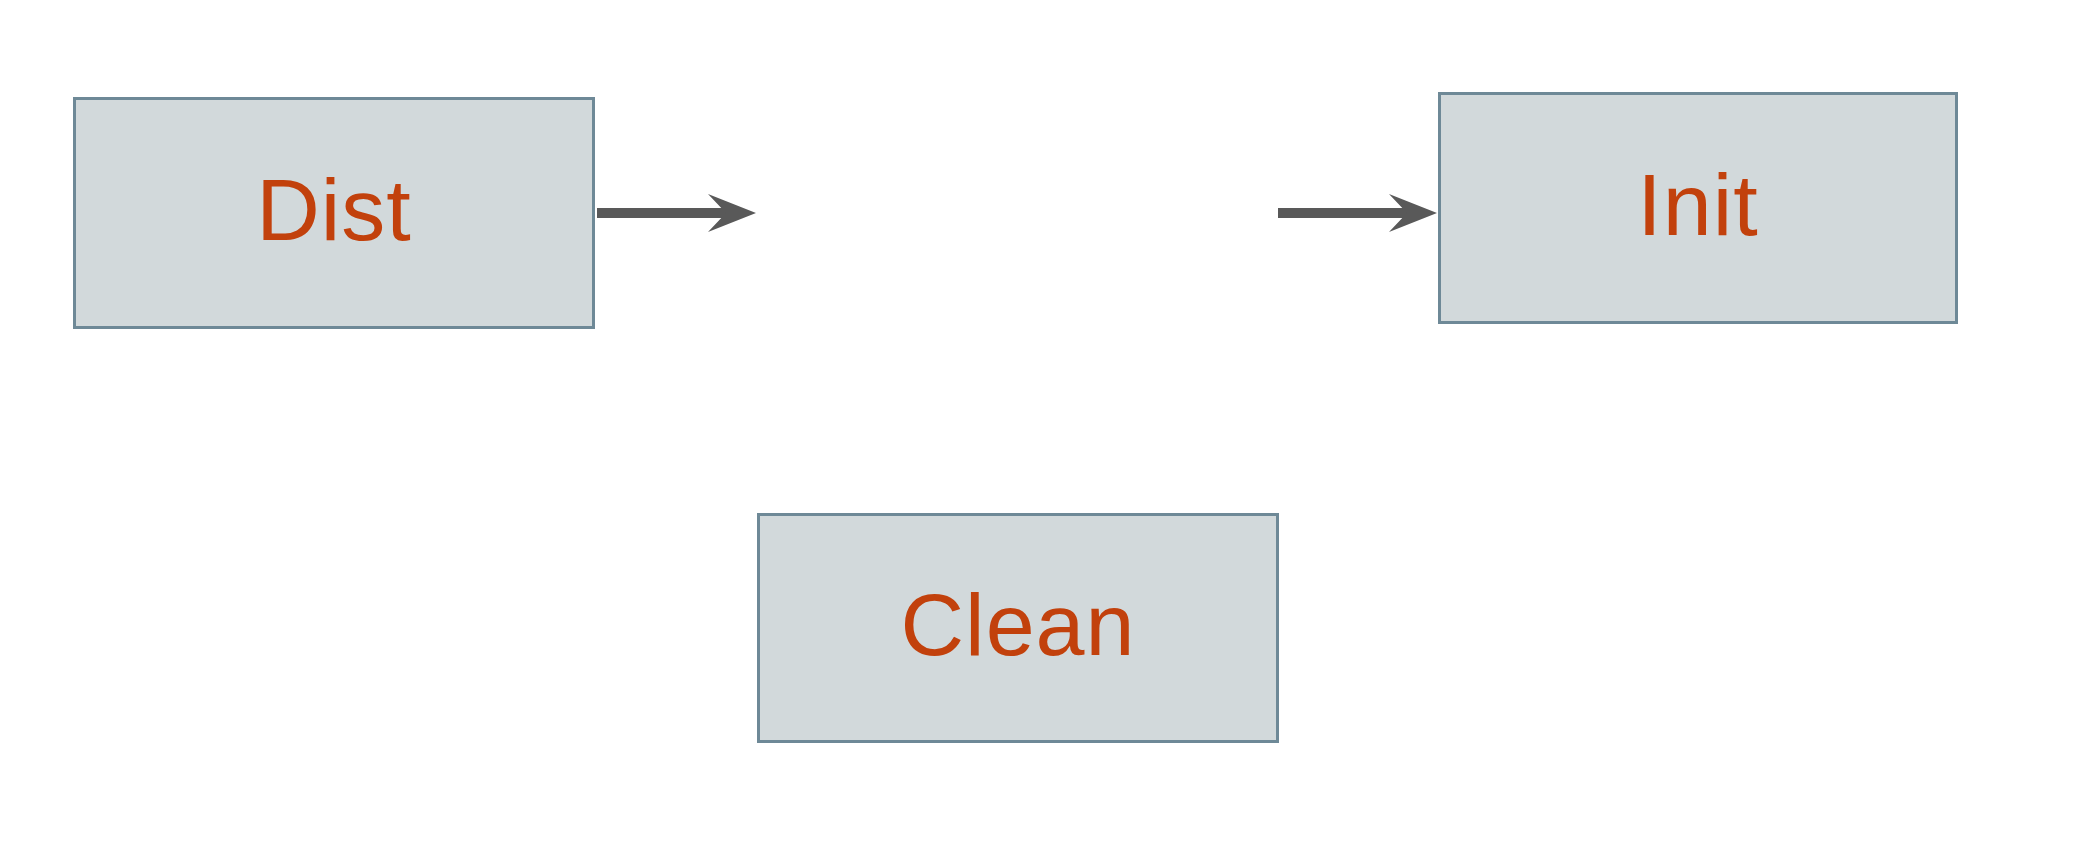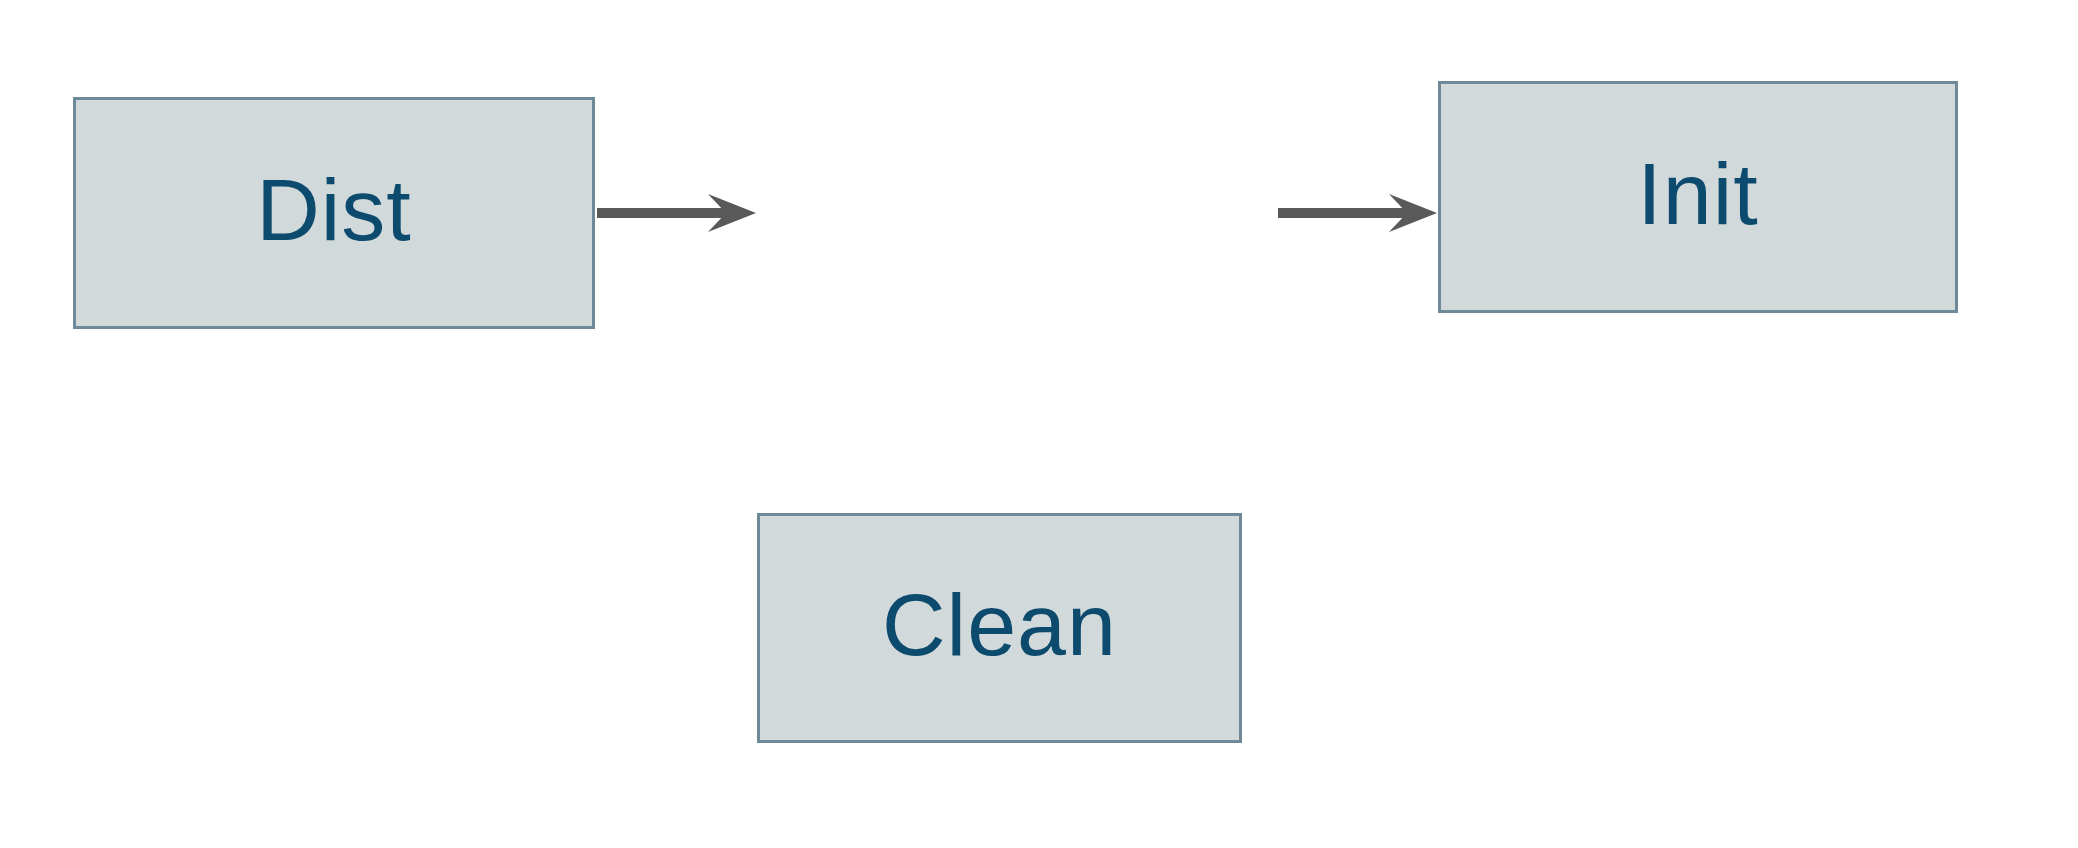--- a/index.html
+++ b/index.html
@@ -20,29 +20,29 @@
     box-sizing: border-box;
     background: #d2d9db;
     border: 3px solid #6e8997;
     display: flex;
     align-items: center;
     justify-content: center;
   }
   .node-label {
     font-size: 88px;
     font-weight: 400;
-    color: #0c4a6e;
+    color: #c2410c;
     letter-spacing: 1px;
     line-height: 1;
     padding-bottom: 6px; 
   }
   .node-dist    { left: 73px;   top: 97px;  width: 522px; height: 232px; }
   .node-compile { left: 757px;  top: 97px;  width: 519px; height: 232px; }
-  .node-init    { left: 1438px; top: 81px;  width: 520px; height: 232px; }
-  .node-clean   { left: 757px;  top: 513px; width: 485px; height: 230px; }
+  .node-init    { left: 1438px; top: 92px;  width: 520px; height: 232px; }
+  .node-clean   { left: 757px;  top: 513px; width: 522px; height: 230px; }
   .edges-layer {
     position: absolute;
     left: 0;
     top: 0;
     width: 2078px;
     height: 848px;
     pointer-events: none;
   }
 </style>
 </head>

